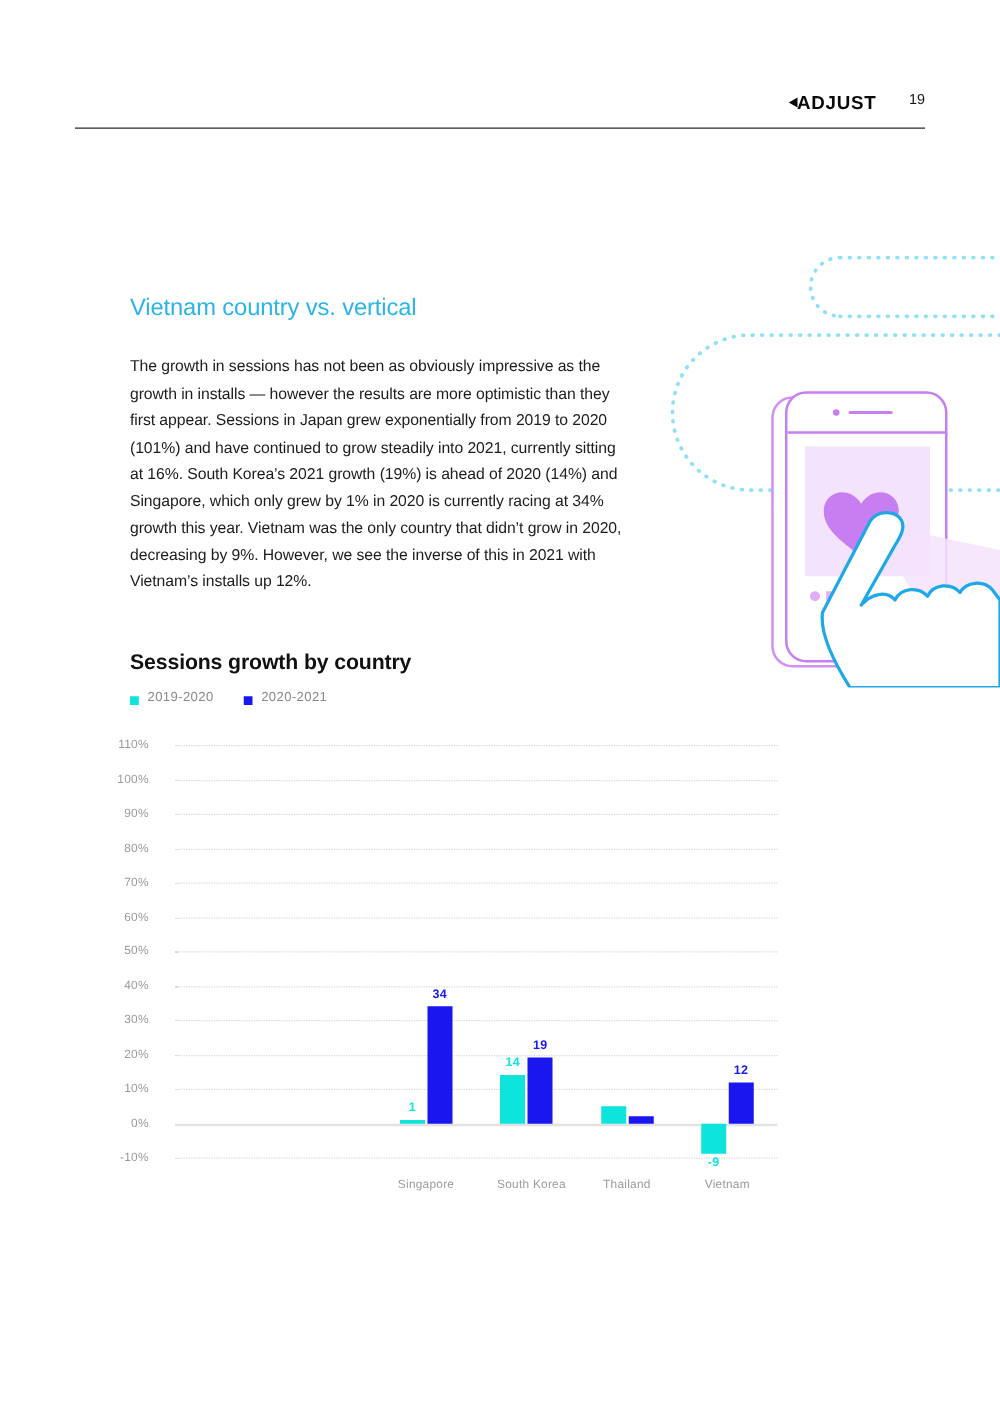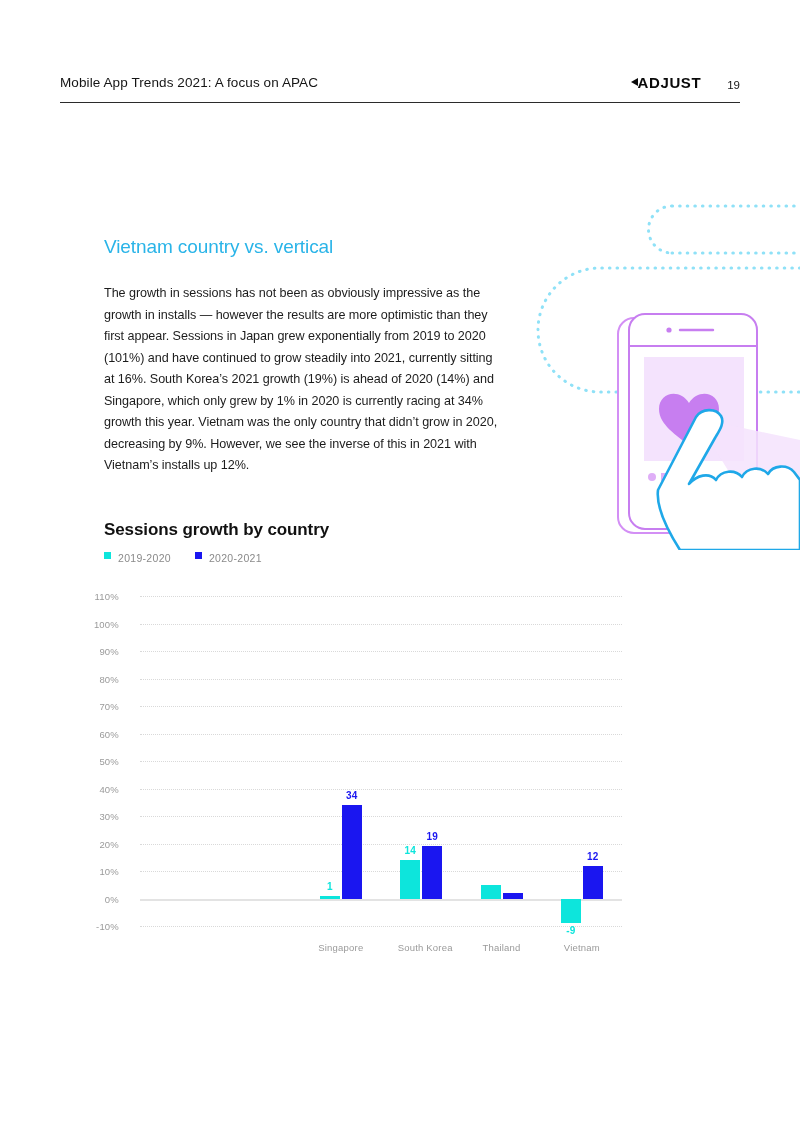--- a/index.html
+++ b/index.html
@@ -13,21 +13,21 @@
 
   
   .header {
     position: absolute; left: 60px; top: 62px; width: 680px; height: 40px;
     display: flex; align-items: center;
   }
   .header-title {
     font-size: 13.5px; color: #151515; letter-spacing: 0.1px; white-space: nowrap;
   }
   .header-right {
-    margin-left: auto; display: flex; align-items: flex-end; gap: 26px;
+    margin-left: auto; display: flex; gap: 26px;
   }
   .logo { display: flex; align-items: center; gap: 1px; }
   .logo-mark {
     width: 0; height: 0;
     border-top: 4px solid transparent;
     border-bottom: 4px solid transparent;
     border-right: 7px solid #0a0a0a;
     margin-right: -1px; margin-bottom: 1px;
   }
   .logo-text {
@@ -56,21 +56,21 @@
   }
 
   
   .chart-title {
     position: absolute; left: 104px; top: 520px;
     font-size: 17px; font-weight: bold; color: #111; letter-spacing: -0.1px;
   }
   .legend {
     position: absolute; left: 104px; top: 552px; display: flex; gap: 24px; align-items: center;
   }
-  .legend-item { display: flex; align-items: flex-start; gap: 7px; }
+  .legend-item { display: flex; align-items: flex-end; gap: 7px; }
   .legend-swatch { width: 7px; height: 7px; display: inline-block; }
   .legend-label { font-size: 10.5px; color: #8a8a8a; letter-spacing: 0.3px; }
 
   .chart {
     position: absolute; left: 104px; top: 588px; width: 530px; height: 388px;
   }
   .plot {
     position: absolute; left: 36px; top: 8px; width: 482px; height: 330px;
   }
   .gridline {
@@ -101,21 +101,20 @@
     position: absolute; top: 346px; font-size: 9.5px; color: #9a9a9a;
     white-space: nowrap; transform: translateX(-50%); letter-spacing: 0.2px;
   }
 </style>
 </head>
 <body>
 
 <div class="page">
 
   <div class="header">
-    <div class="header-title">Mobile App Trends 2021: A focus on APAC</div>
     <div class="header-right">
       <div class="logo">
         <span class="logo-mark"></span>
         <span class="logo-text">ADJUST</span>
       </div>
       <div class="page-number">19</div>
     </div>
   </div>
   <div class="header-rule"></div>
 

